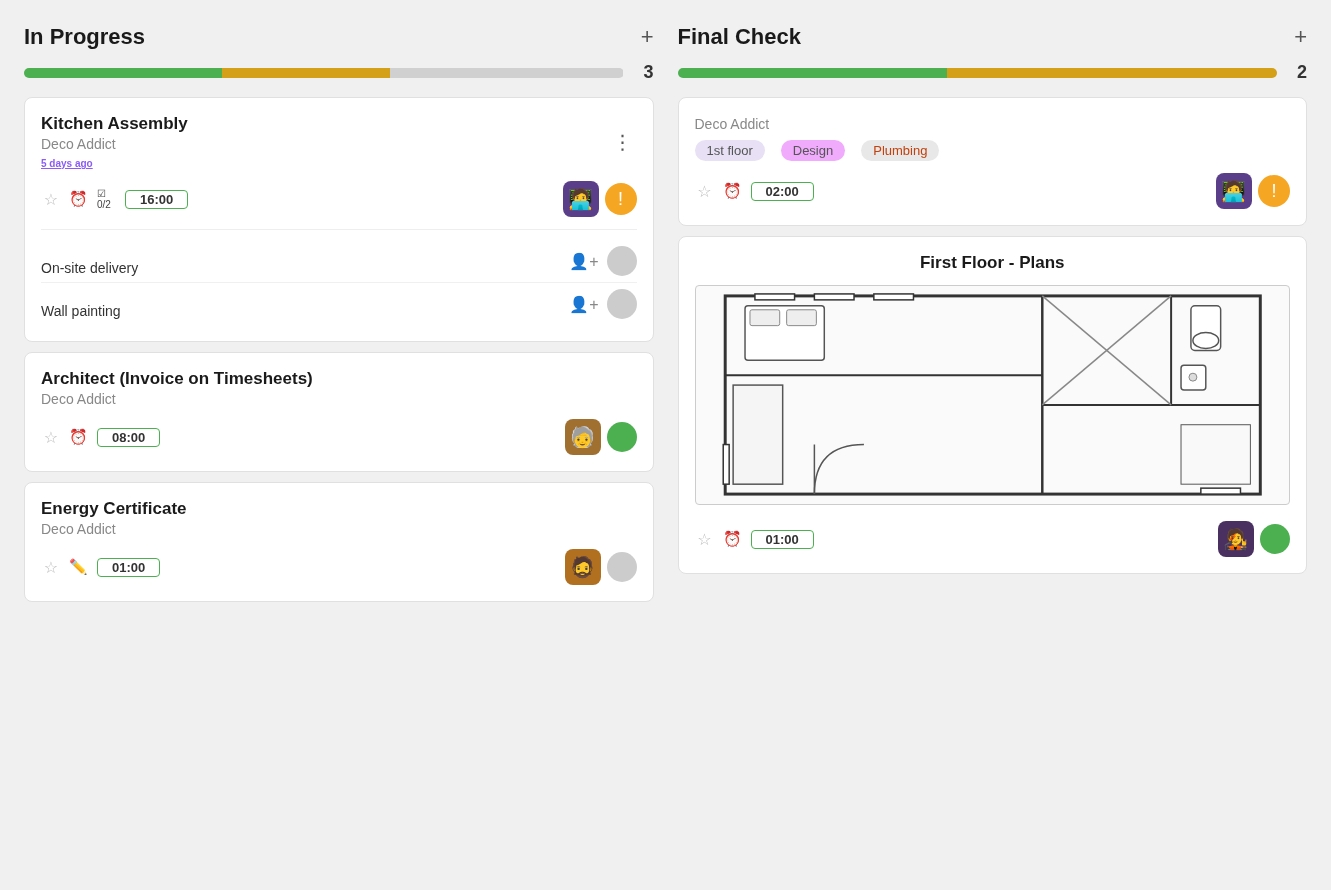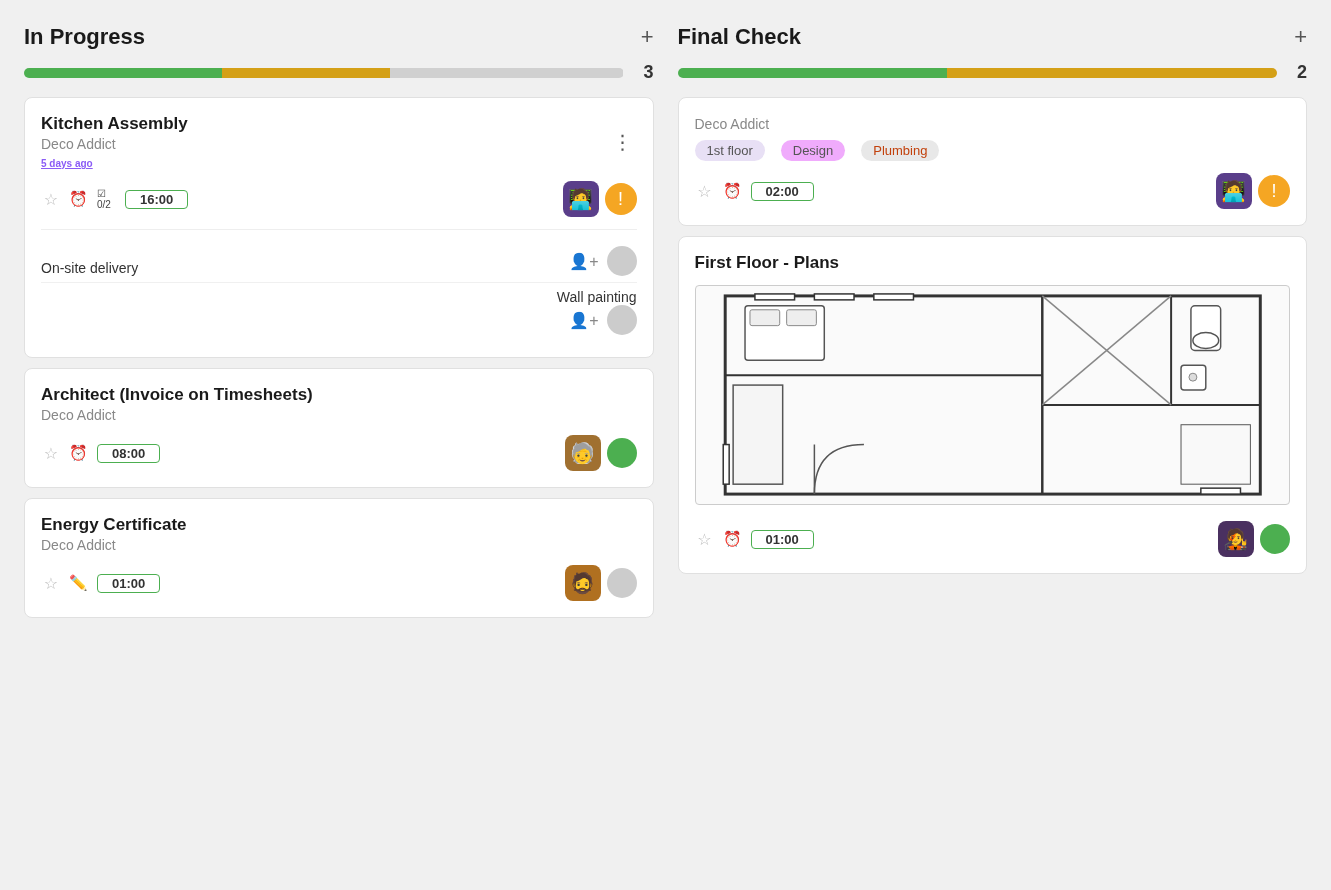--- a/index.html
+++ b/index.html
@@ -164,21 +164,21 @@
       border-top: 1px solid #eee;
       padding-top: 10px;
     }
     .sub-task-row {
       display: flex;
       align-items: flex-end;
       justify-content: space-between;
       padding: 6px 0;
       border-bottom: 1px solid #f0f0f0;
     }
-    .sub-task-row:last-child { border-bottom: none; flex-direction: column; }
+    .sub-task-row:last-child { border-bottom: none; }
     .sub-task-label {
       font-size: 14px;
       color: #333;
     }
     .sub-task-right {
       display: flex;
       align-items: center;
       gap: 8px;
     }
     .add-person-icon {
@@ -199,20 +199,21 @@
     }
     .tag-purple { background: #e8e0f5; color: #555; }
     .tag-pink { background: #f0abfc; color: #555; }
     .tag-gray { background: #e8e8e8; color: #c2410c; }
     .floor-plan-card {
       background: #fff;
       border-radius: 8px;
       border: 1px solid #e0e0e0;
       padding: 16px;
       margin-bottom: 10px;
+      text-align: center;
     }
     .floor-plan-title {
       font-size: 17px;
       font-weight: 700;
       margin-bottom: 12px;
       color: #1a1a1a;
     }
     .floor-plan-svg {
       width: 100%;
       height: 220px;

